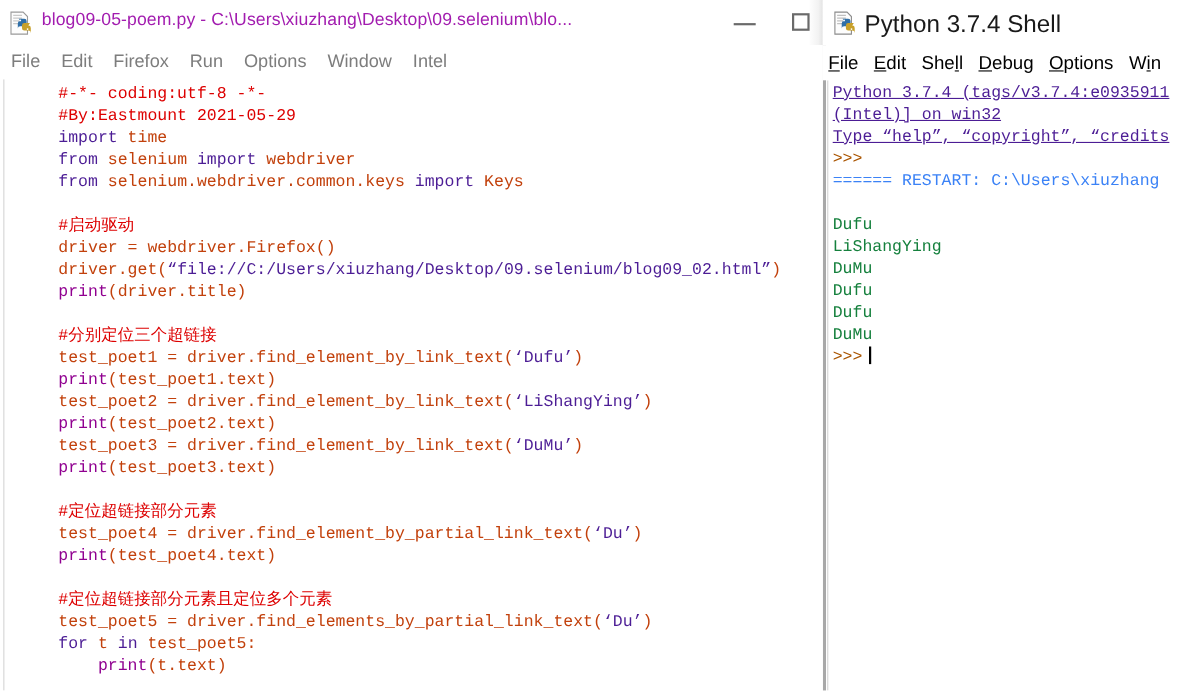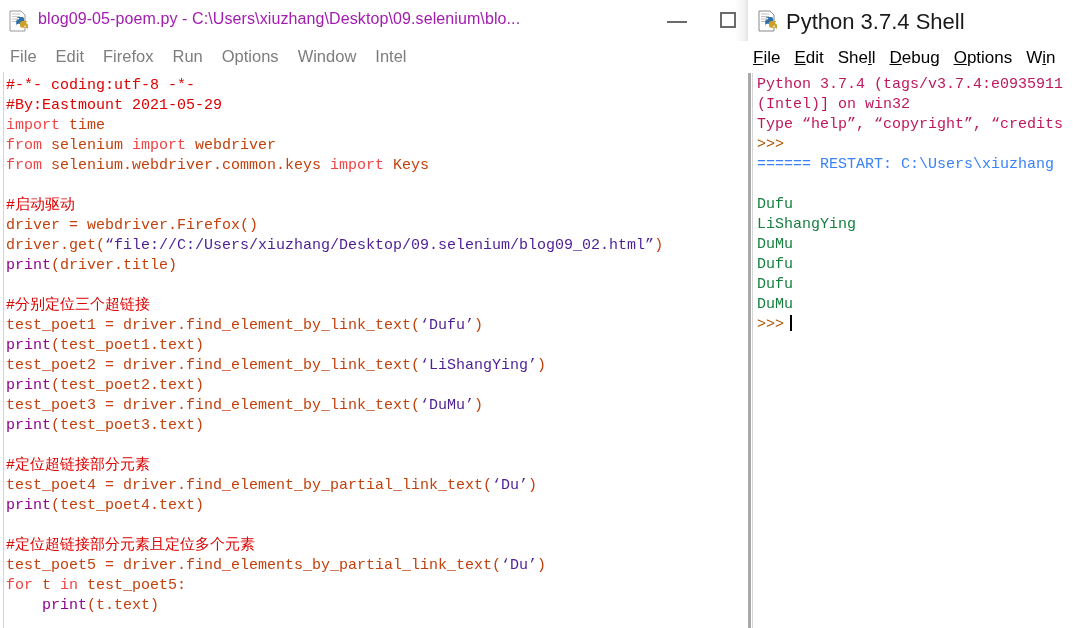--- a/index.html
+++ b/index.html
@@ -83,25 +83,25 @@
     background: #d4d4d4;
   }
   #code-area {
     position: absolute; left: 6px; top: 4px;
     width: 742px;
     font-family: "Liberation Mono", "DejaVu Sans Mono", monospace;
     font-size: 15px;
     line-height: 20px;
     white-space: pre;
   }
-  .code-line { height: 20px; white-space: pre; }
+  .code-line { height: 20px; white-space: pre; margin-left: 47px; }
 
   
   .t-comment  { color: #dd0000; }
-  .t-keyword  { color: #ef4444; }
+  .t-keyword  { color: #4c1d95; }
   .t-builtin  { color: #900090; }
   .t-string   { color: #4c1d95; }
   .t-plain    { color: #c2410c; }
 
   
   #shell-window {
     position: absolute; left: 748px; top: 0;
     width: 340px; height: 628px;
     background: #ffffff;
     overflow: hidden;
@@ -160,21 +160,21 @@
     position: absolute; left: 6px; top: 2px;
     width: 340px;
     font-family: "Liberation Mono", "DejaVu Sans Mono", monospace;
     font-size: 15px;
     line-height: 20px;
     white-space: pre;
   }
   .shell-line { height: 20px; white-space: pre; }
   .s-stdout  { color: #15803d; text-align: right; }
   .s-prompt  { color: #aa5500; }
-  .s-plain   { color: #be185d; }
+  .s-plain   { color: #4c1d95; text-decoration: underline; }
   .s-restart { color: #3b82f6; }
 
   #shell-caret {
     display: inline-block;
     width: 2px; height: 16px;
     background: #000000;
     vertical-align: -3px;
     margin-left: 6px;
   }
 </style>

